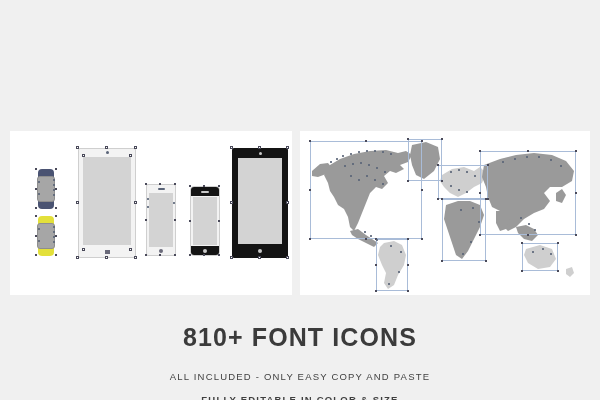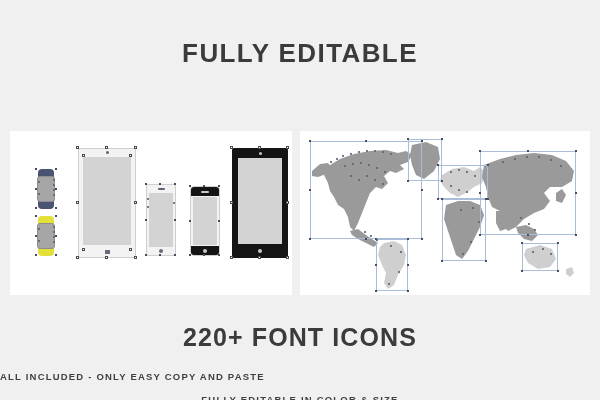--- a/index.html
+++ b/index.html
@@ -29,21 +29,22 @@
   }
   .icons-title{
     position:absolute;left:0;right:0;top:323px;
     text-align:center;
     font-size:25px;font-weight:bold;
     letter-spacing:1.1px;
     color:#3b3b3b;
   }
   .icons-sub1{
     position:absolute;left:0;right:0;top:371px;
-    font-size:9.5px;font-weight:bold;
+    text-align:center;
+    font-size:9.5px;font-weight:normal;
     letter-spacing:1.2px;
     color:#3f3f3f;
   }
   .icons-sub2{
     position:absolute;left:0;right:0;top:394px;
     text-align:center;
     font-size:9.5px;font-weight:bold;
     letter-spacing:1.2px;
     color:#3f3f3f;
   }
@@ -80,21 +81,20 @@
   .cont-mid{fill:#9a9a9a;}
   .cont-light{fill:#cfcfcf;}
 
   .mapbox{position:absolute;border:0.55px solid #a9bcd8;box-sizing:border-box;}
 </style>
 </head>
 <body>
 
 <div class="page">
 
-  <div class="hero-title">FULLY EDITABLE</div>
 
   <div class="panel" id="devices-panel">
     <div class="stage">
 
       <div class="dev" style="left:24px;top:38px;width:24px;height:40px;">
         <div class="watch-band band-navy" style="left:4px;top:0;width:16px;height:9px;border-radius:4px 4px 0 0;"></div>
         <div class="watch-band band-navy" style="left:4px;top:31px;width:16px;height:9px;border-radius:0 0 4px 4px;"></div>
         <div class="watch-body" style="left:3px;top:7px;width:18px;height:26px;border-radius:3px;"></div>
         <div class="hnd sm" style="left:1px;top:-1px;"></div>
         <div class="hnd sm" style="left:21px;top:-1px;"></div>
@@ -327,17 +327,17 @@
       <div class="dot" style="left:170px;top:110px;"></div>
       <div class="dot" style="left:162px;top:122px;"></div>
       <div class="dot" style="left:90px;top:114px;"></div>
       <div class="dot" style="left:100px;top:120px;"></div>
       <div class="dot" style="left:98px;top:140px;"></div>
       <div class="dot" style="left:88px;top:152px;"></div>
 
     </div>
   </div>
 
-  <div class="icons-title">220+ FONT ICONS</div>
+  <div class="icons-title">810+ FONT ICONS</div>
   <div class="icons-sub1">ALL INCLUDED - ONLY EASY COPY AND PASTE</div>
   <div class="icons-sub2">FULLY EDITABLE IN COLOR &amp; SIZE</div>
 
 </div>
 
 </body></html>

